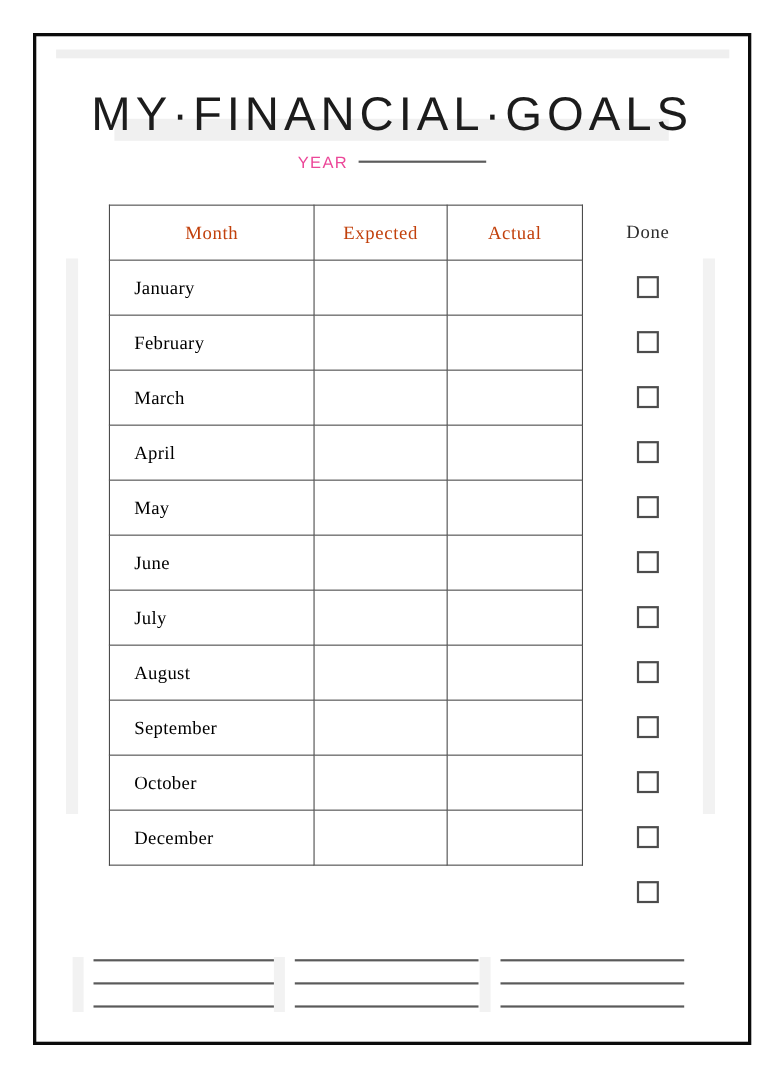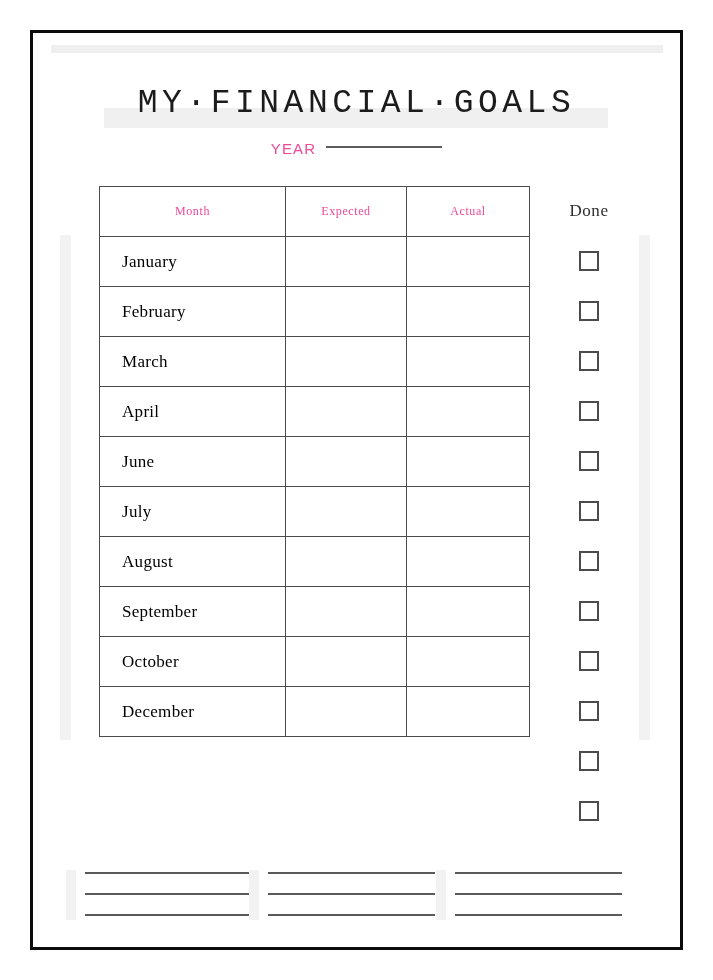--- a/index.html
+++ b/index.html
@@ -73,22 +73,22 @@
     position: absolute;
     left: 104px;
     top: 26px;
     width: 504px;
     height: 20px;
     background: #f0f0f0;
   }
   .title {
     position: relative;
     display: inline-block;
-    font-family: Liberation Mono, monospace;
-    font-size: 33px;
+    font-family: Liberation Sans, sans-serif;
+    font-size: 43px;
     letter-spacing: 4.5px;
     color: #1c1c1c;
     white-space: nowrap;
     line-height: 44px;
   }
 
   
   .year-row {
     position: absolute;
     left: 0;
@@ -127,22 +127,22 @@
     table-layout: fixed;
   }
   table.goals th, table.goals td {
     border: 1.5px solid #4c4c4c;
     height: 50px;
     box-sizing: border-box;
     padding: 0;
     font-weight: normal;
   }
   table.goals th {
-    font-size: 12px;
-    color: #ec4899;
+    font-size: 17px;
+    color: #c2410c;
     letter-spacing: 0.6px;
   }
   table.goals td.month-cell {
     text-align: left;
     padding-left: 22px;
     font-size: 17px;
     color: #000000;
     letter-spacing: 0.3px;
   }
   .col-month    { width: 186px; }
@@ -242,20 +242,25 @@
             <td class="month-cell">March</td>
             <td></td>
             <td></td>
           </tr>
           <tr>
             <td class="month-cell">April</td>
             <td></td>
             <td></td>
           </tr>
           <tr>
+            <td class="month-cell">May</td>
+            <td></td>
+            <td></td>
+          </tr>
+          <tr>
             <td class="month-cell">June</td>
             <td></td>
             <td></td>
           </tr>
           <tr>
             <td class="month-cell">July</td>
             <td></td>
             <td></td>
           </tr>
           <tr>

